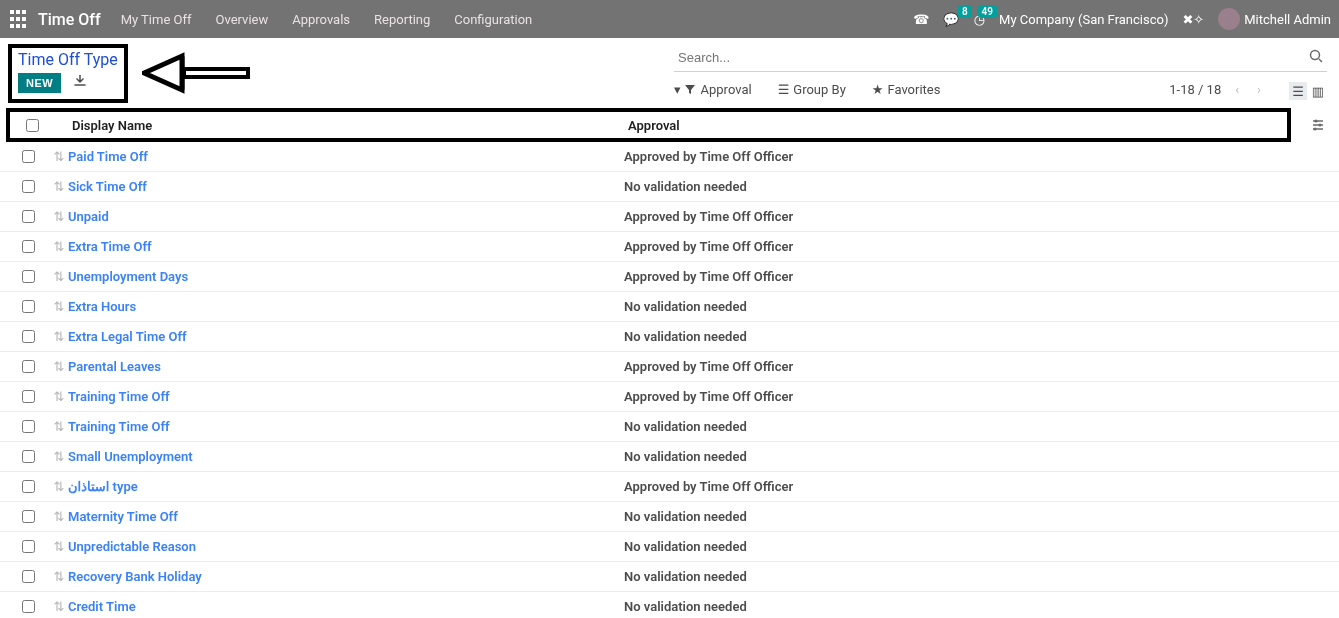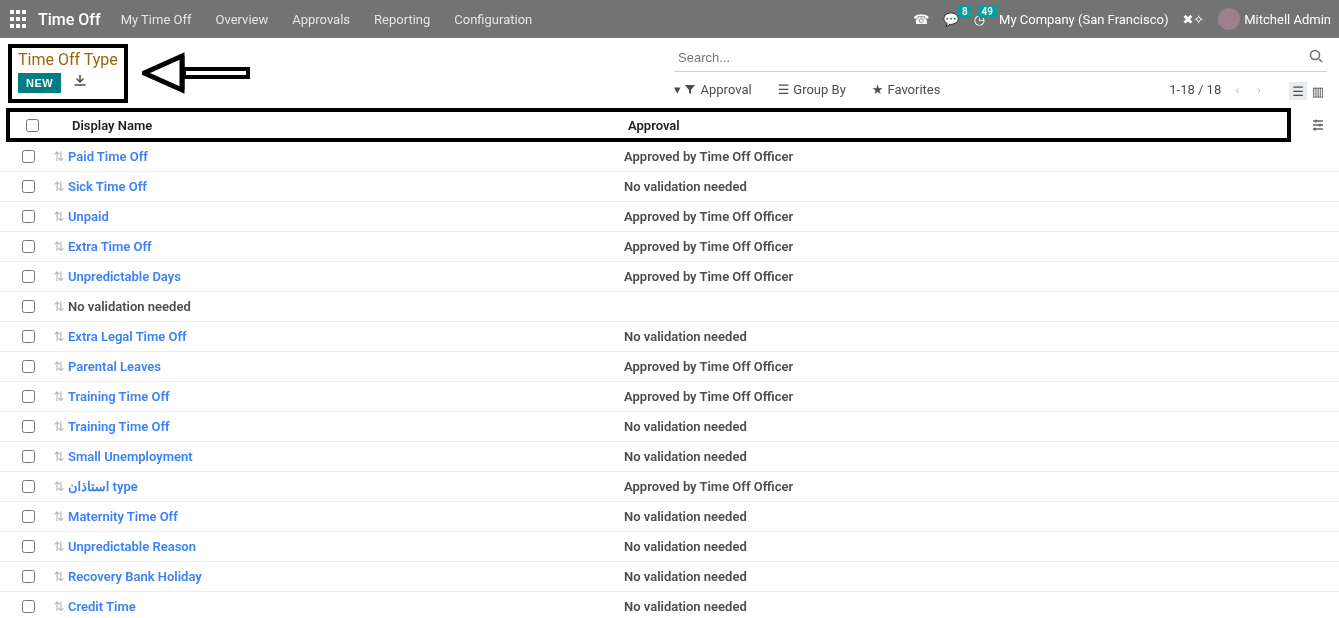--- a/index.html
+++ b/index.html
@@ -13,21 +13,21 @@
   .nav-items { display:flex; gap:24px; }
   .nav-item { color:#e9e1e4; cursor:pointer; font-size:13px; }
   .nav-right { margin-left:auto; display:flex; align-items:center; gap:14px; color:#fff;}
   .icon-btn { position:relative; cursor:pointer; display:flex; align-items:center;}
   .badge { position:absolute; top:-7px; right:-12px; background:#00a09d; color:#fff; font-size:10px; padding:1px 4px; border-radius:3px; font-weight:600;}
   .avatar { width:22px;height:22px;border-radius:50%;background:#9a7f8c;display:inline-block;margin-right:4px;vertical-align:middle;}
 
   
   .toolbar { display:flex; align-items:flex-start; padding:6px 8px 0 8px; position:relative; height:66px;}
   .breadcrumb-box { border:4px solid #000; padding:2px 6px 6px 6px; display:inline-block; }
-  .breadcrumb-title { font-size:16px; color:#a16207; }
+  .breadcrumb-title { font-size:16px; color:#1d4ed8; }
   .new-btn { background:#017e84; color:#fff; font-weight:700; font-size:11px; padding:4px 8px; border:none; margin-top:4px; cursor:pointer; letter-spacing:0.5px;}
   .download-icon { display:inline-block; margin-left:10px; color:#4c4c4c; cursor:pointer;}
   .arrow-annotation { margin-left:14px; margin-top:6px;}
   .arrow-annotation svg{display:block;}
 
   .search-wrap { position:absolute; left:674px; top:6px; right:12px; display:flex; align-items:center; border-bottom:1px solid #d0d0d0; height:28px;}
   .search-input { flex:1; border:none; outline:none; font-size:13px; padding:2px 4px; color:#555;}
   .search-icon { color:#6b6b6b; cursor:pointer; font-size:14px; padding:0 4px;}
 
   .filter-row { position:absolute; left:674px; top:44px; display:flex; gap:26px; color:#4c4c4c;}
@@ -219,28 +219,29 @@
       </div>
       <div class="col-handle">⇅</div>
       <div class="col-name">Extra Time Off</div>
       <div class="col-approval">Approved by Time Off Officer</div>
     </div>
     <div class="row">
       <div class="col-check">
         <input type="checkbox" style="">
       </div>
       <div class="col-handle">⇅</div>
-      <div class="col-name">Unpredictable Days</div>
-      <div class="col-approval">Approved by Time Off Officer</div>
-    </div>
-    <div class="row">
-      <div class="col-check">
-        <input type="checkbox" style="">
-      </div>
-      <div class="col-handle">⇅</div>
+      <div class="col-name">Unemployment Days</div>
+      <div class="col-approval">Approved by Time Off Officer</div>
+    </div>
+    <div class="row">
+      <div class="col-check">
+        <input type="checkbox" style="">
+      </div>
+      <div class="col-handle">⇅</div>
+      <div class="col-name">Extra Hours</div>
       <div class="col-approval">No validation needed</div>
     </div>
     <div class="row">
       <div class="col-check">
         <input type="checkbox" style="">
       </div>
       <div class="col-handle">⇅</div>
       <div class="col-name">Extra Legal Time Off</div>
       <div class="col-approval">No validation needed</div>
     </div>

